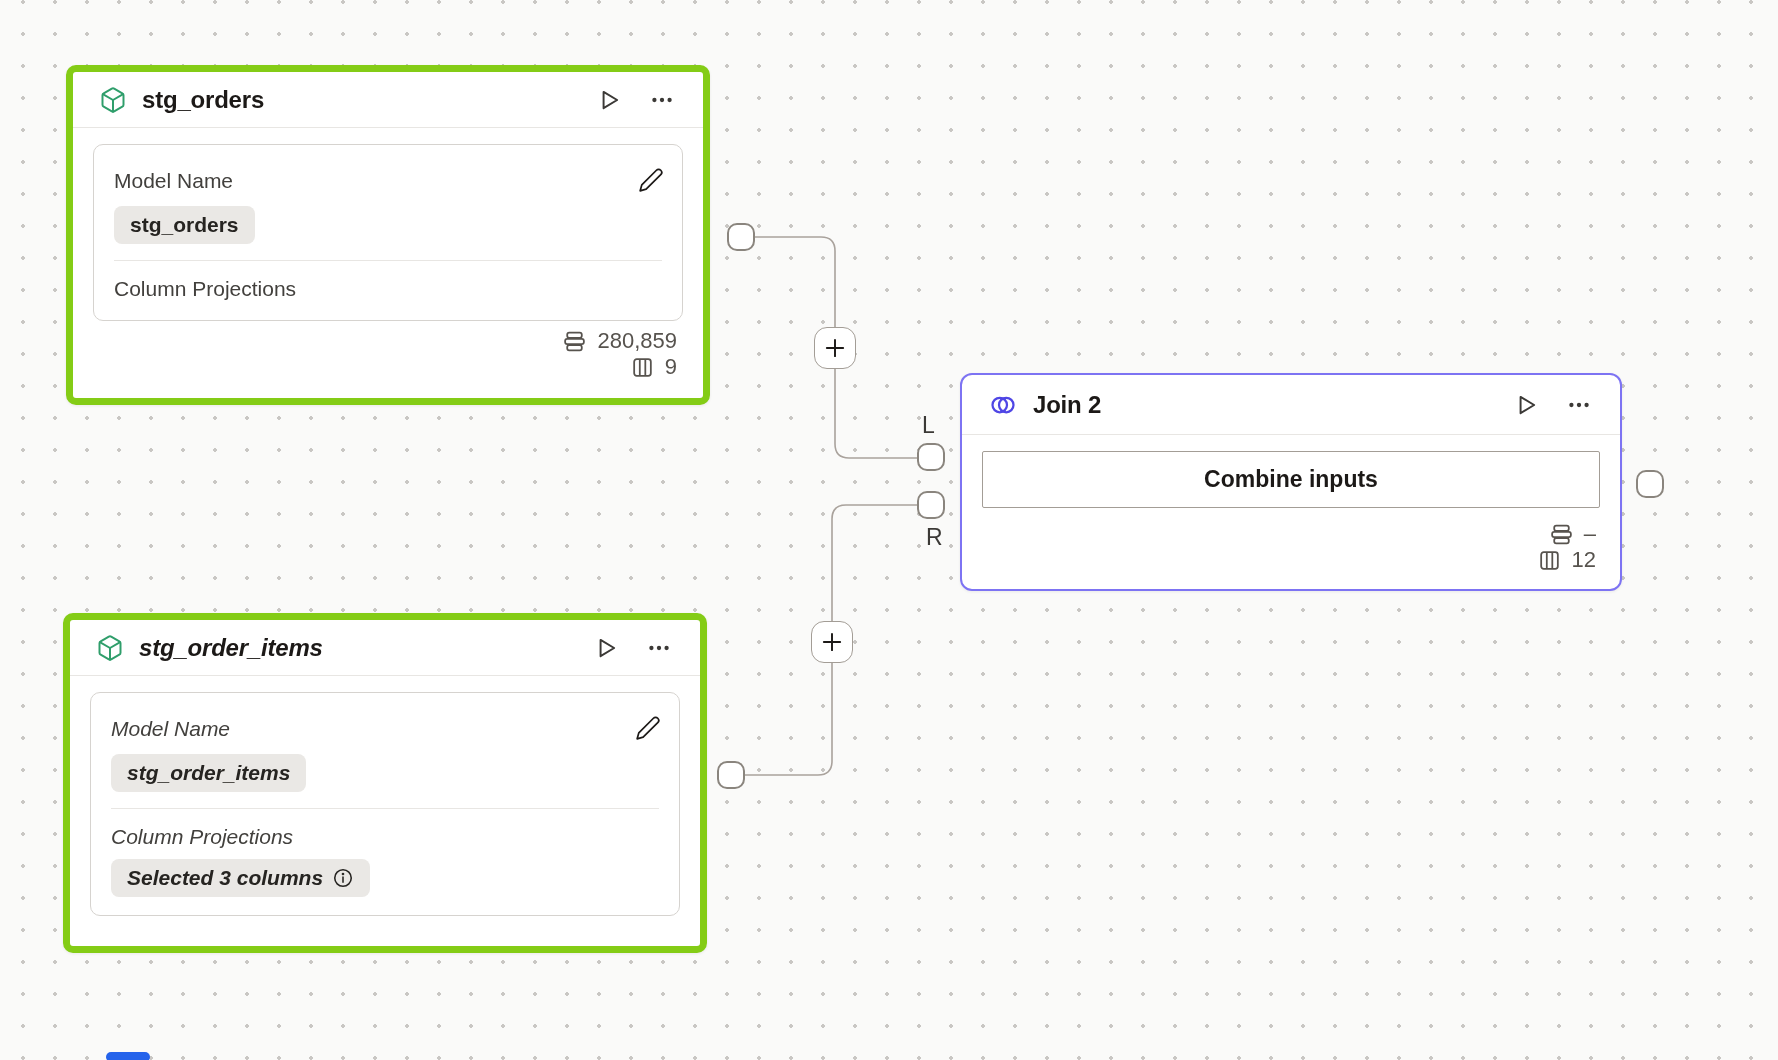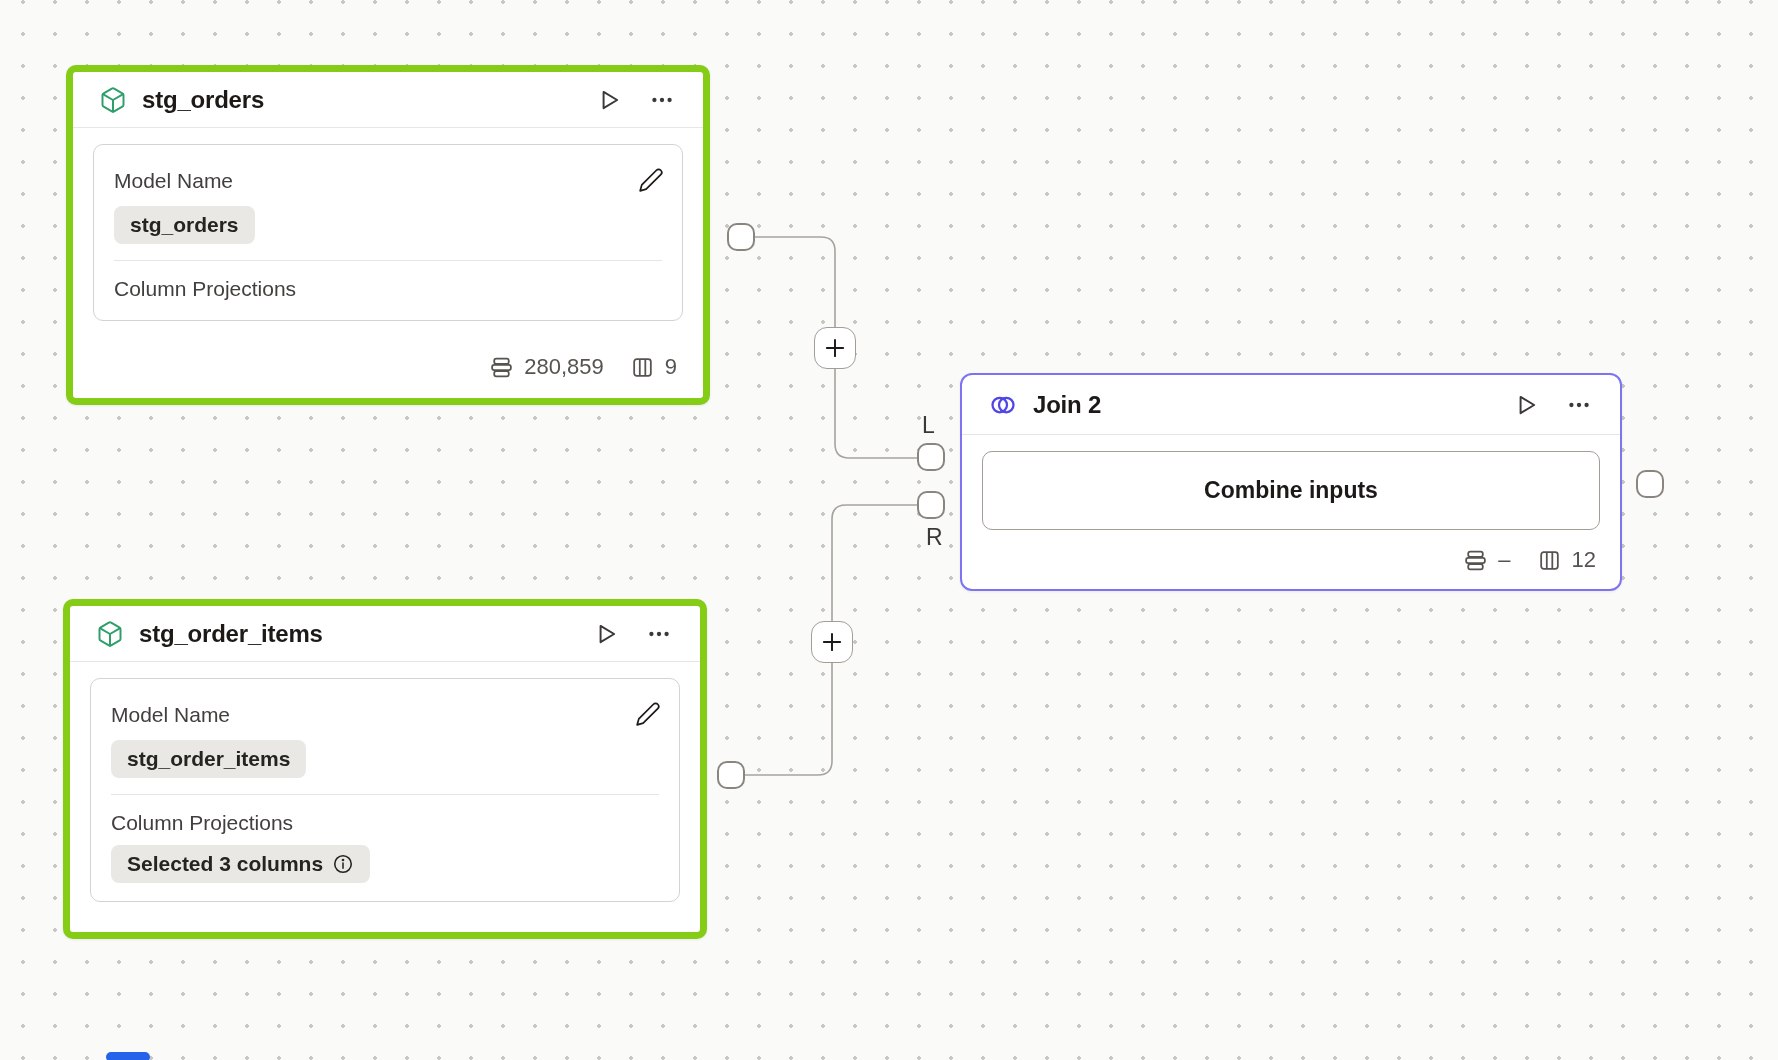--- a/index.html
+++ b/index.html
@@ -62,34 +62,35 @@
     border-radius: 8px;
     padding: 7px 16px;
     font-family: inherit;
     font-size: 21px; font-weight: 600; color: #262421;
     cursor: default;
   }
   .card-divider { border: none; border-top: 1px solid #e8e6e3; margin: 16px 0 14px; }
 
   .node-footer {
     margin-top: auto;
-    display: flex; align-items: flex-start; justify-content: flex-end;
+    display: flex; align-items: flex-end; justify-content: flex-end;
     padding: 0 26px 18px;
     color: #57534e;
+    flex-direction: column;
   }
   .join-node .node-footer { padding: 0 24px 16px; }
   .stat { display: flex; align-items: center; gap: 10px; font-size: 22px; font-weight: 500; color: #57534e; }
   .stat + .stat { margin-left: 26px; }
 
   .combine-btn {
     margin: 16px 20px 13px;
     height: 79px;
     background: #ffffff;
     border: 1.5px solid #a39d96;
-    border-radius: 10px;
+    border-radius: 2px;
     font-family: inherit;
     font-size: 23px; font-weight: 600; color: #1c1917;
     display: flex; align-items: center; justify-content: center;
     cursor: pointer;
   }
 
   .port {
     position: absolute;
     width: 28px; height: 28px;
     background: #ffffff;
@@ -188,21 +189,21 @@
             <rect x="4" y="4" width="16" height="16" rx="2.5"></rect>
             <line x1="9.4" y1="4" x2="9.4" y2="20"></line>
             <line x1="14.7" y1="4" x2="14.7" y2="20"></line>
           </svg>
         </span>
       <span>9</span>
     </span>
   </div>
 </div>
 
-<div class="node model-node" style="left:63px; top:599px;">
+<div class="node model-node" style="left:63px; top:613px;font-style:italic;">
   <div class="node-header">
     <span class="hdr-icon">
       <svg width="28" height="28" viewBox="0 0 24 24" fill="none" stroke="#2f9e6b" stroke-width="1.7" stroke-linecap="round" stroke-linejoin="round">
           <path d="M21 16V8a2 2 0 0 0-1-1.73l-7-4a2 2 0 0 0-2 0l-7 4A2 2 0 0 0 3 8v8a2 2 0 0 0 1 1.73l7 4a2 2 0 0 0 2 0l7-4A2 2 0 0 0 21 16z"></path>
           <polyline points="3.3 7 12 12 20.7 7"></polyline>
           <line x1="12" y1="22" x2="12" y2="12"></line>
         </svg>
     </span>
     <span class="node-title">stg_order_items</span>
     <span class="spacer"></span>

